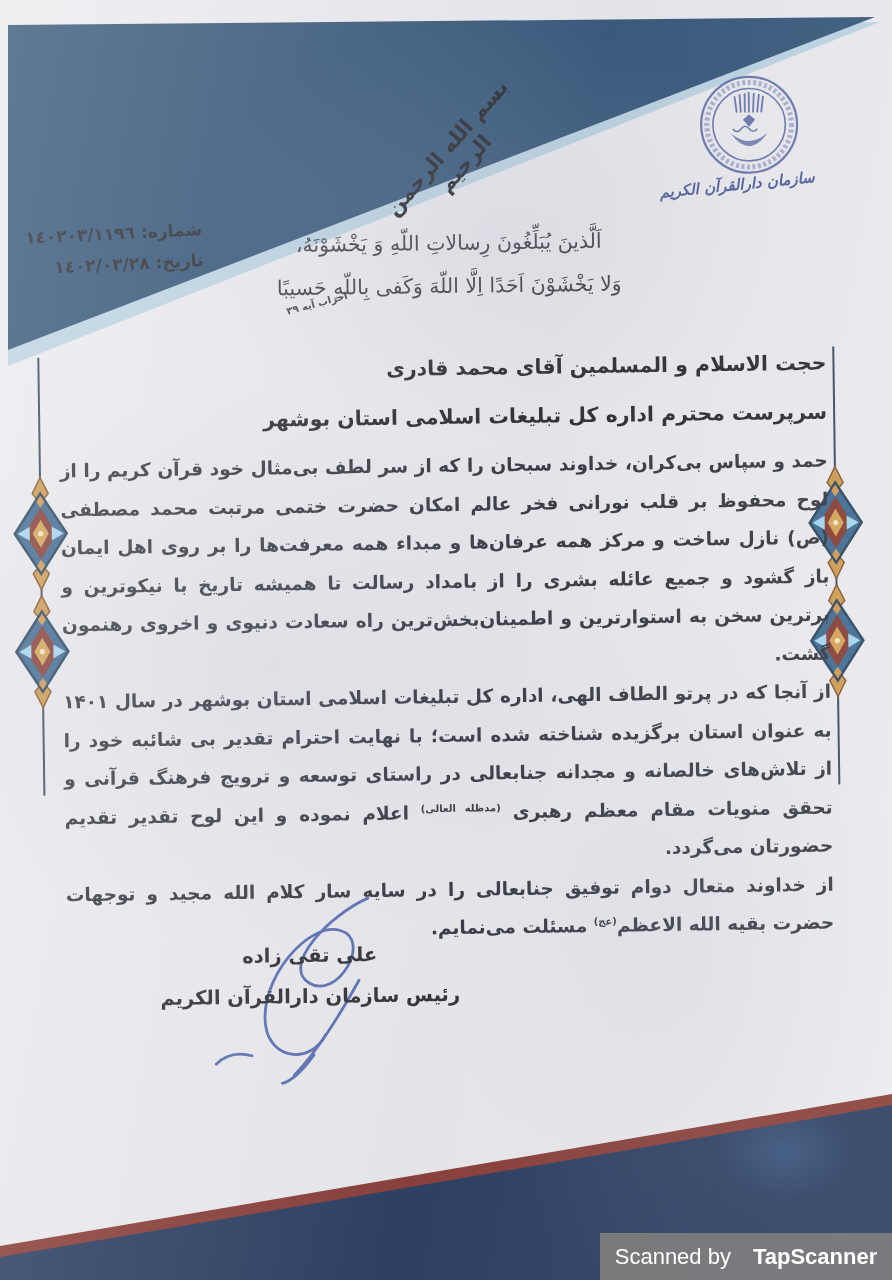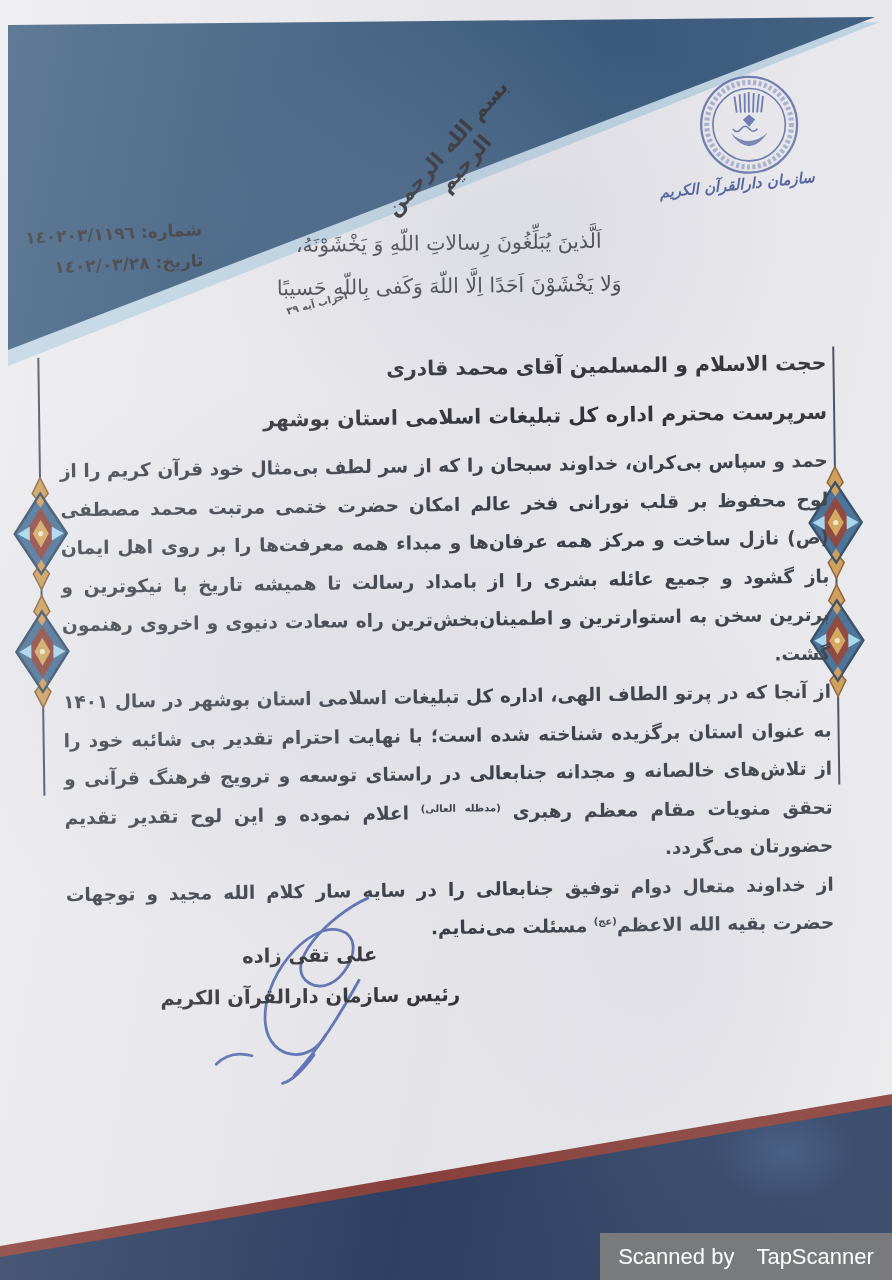--- a/index.html
+++ b/index.html
@@ -65,21 +65,21 @@
   .rail.left{left:41px;} .rail.right{left:836px;}
   .medallion{position:absolute;width:64px;height:120px;}
   
   .sig-text{position:absolute;left:140px;top:933px;width:330px;text-align:center;
     font-size:19.5px;font-weight:bold;color:#1c1d22;line-height:41px;}
   .sig-ink{position:absolute;left:158px;top:883px;width:300px;height:205px;}
   
   .watermark{position:absolute;left:600px;top:1233px;width:292px;height:47px;z-index:9;
     background:rgba(126,126,126,.93);display:flex;align-items:center;justify-content:center;
     color:#fff;font-family:"Liberation Sans",sans-serif;font-size:22px;gap:22px;}
-  .watermark b{font-weight:normal;}
+  .watermark b{font-weight:bold;}
   [dir="rtl"]{direction:rtl;unicode-bidi:embed;}
 </style>
 </head>
 <body>
 
 <div class="paper">
 
   <div class="band-top-accent"></div>
   <div class="band-top"></div>
   <div class="band-bottom-edge"></div>

